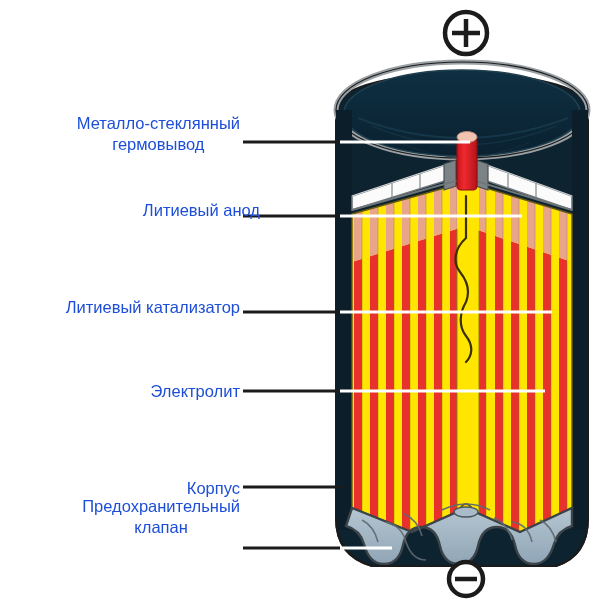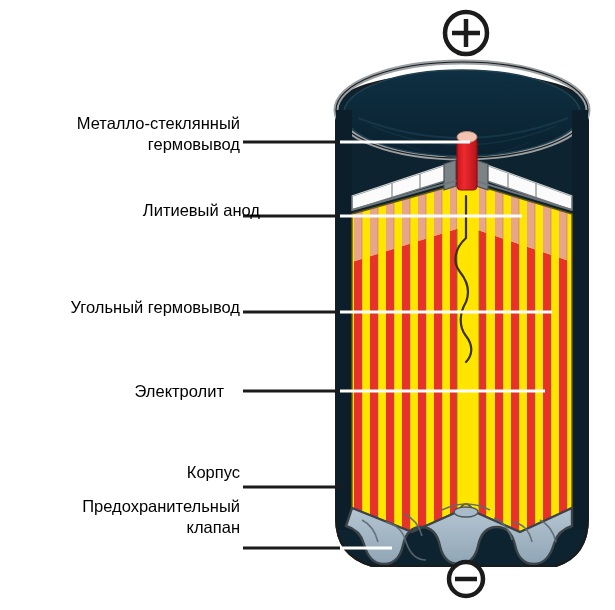--- a/index.html
+++ b/index.html
@@ -8,26 +8,26 @@
     background:#ffffff;
     font-family:"Liberation Sans",sans-serif;
     overflow:hidden;
     position:relative;
   }
   #stage{position:absolute;left:0;top:0;width:615px;height:610px;}
   #stage svg{display:block;}
 
   .label-text{
     position:absolute;
-    color:#000000;
+    color:#1d4ed8;
     font-family:"Liberation Sans",sans-serif;
     font-size:16.5px;
     font-weight:400;
     line-height:21px;
-    text-align:right;
+    text-align:center;
     white-space:pre-line;
     letter-spacing:0px;
     margin-left:20px;
   }
 </style>
 </head>
 <body>
 
 <div id="stage">
 <svg width="615" height="610" viewBox="0 0 615 610" xmlns="http://www.w3.org/2000/svg">
@@ -236,18 +236,18 @@
     <circle cx="466" cy="579" r="17" fill="#ffffff" stroke="#1b1b1b" stroke-width="4.5"></circle>
     <line x1="455" y1="579" x2="477" y2="579" stroke="#1b1b1b" stroke-width="4.5"></line>
   </g>
 </svg>
 </div>
 
 <div id="labels-layer">
     <div class="label-text" style="right: 375px; top: 113px;">Металло-стеклянный
 гермовывод</div>
     <div class="label-text" style="right: 355px; top: 200px;">Литиевый анод</div>
-    <div class="label-text" style="right: 375px; top: 297px;">Угольный гермовывод</div>
-    <div class="label-text" style="right: 391px; top: 381px;">Электролит</div>
-    <div class="label-text" style="right: 375px; top: 462px;">Корпус</div>
+    <div class="label-text" style="right: 375px; top: 297px;">Литиевый катализатор</div>
+    <div class="label-text" style="right: 375px; top: 381px;">Электролит</div>
+    <div class="label-text" style="right: 375px; top: 478px;">Корпус</div>
     <div class="label-text" style="right: 375px; top: 496px;">Предохранительный
 клапан</div>
   </div>
 
 </body></html>

